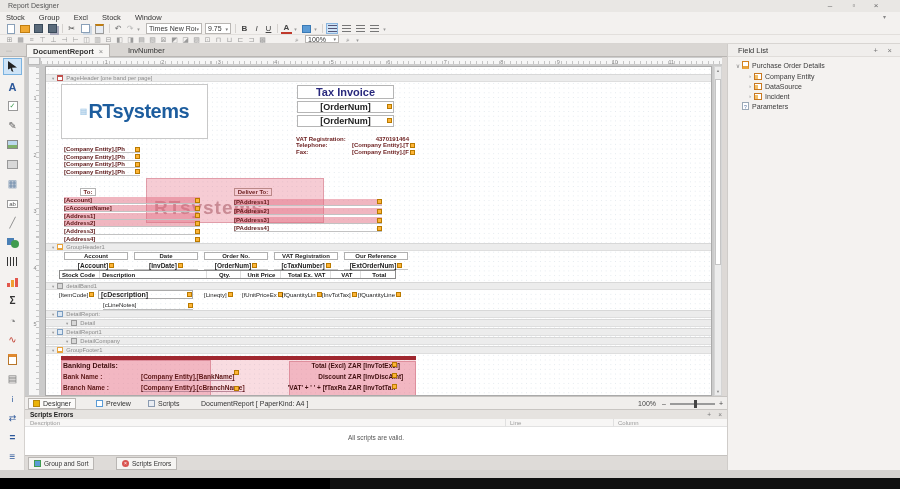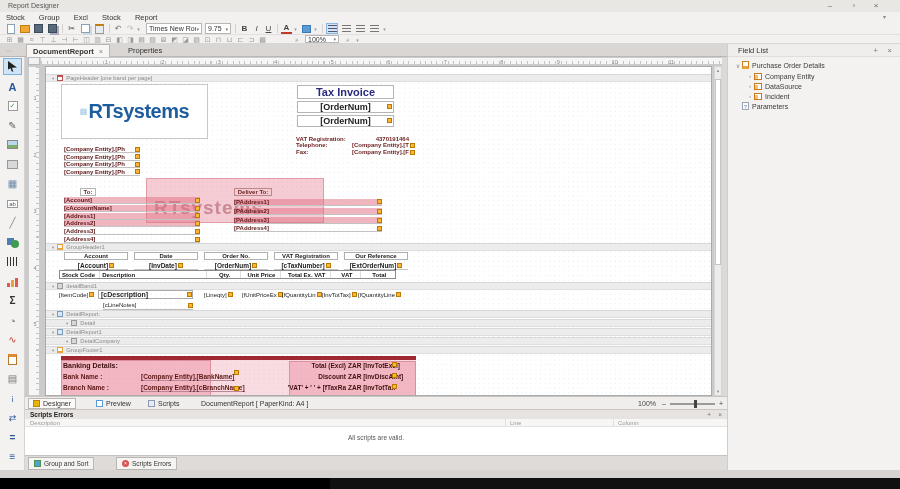--- a/index.html
+++ b/index.html
@@ -141,21 +141,21 @@
     <span class="winbtn" style="left:822px">–</span>
     <span class="winbtn" style="left:846px">▫</span>
     <span class="winbtn" style="left:868px">×</span>
   </div>
 
   <div id="menubar">
     <span>Stock</span>
     <span>Group</span>
     <span>Excl</span>
     <span>Stock</span>
-    <span>Report</span>
+    <span>Window</span>
     <span style="position:absolute;right:8px;top:0;font-size:6px;color:#888">▾</span>
   </div>
 
   <div id="toolbar1">
     <div class="tb" style="left:4px;width:13px">
         <span class="i-paper"></span>
       </div>
     <div class="tb" style="left:18px;width:13px">
         <span class="i-folder"></span>
       </div>
@@ -268,21 +268,21 @@
     <div class="tb" style="left:354px;width:7px;height:8px;font-size:5px;color:#999">▾</div>
   </div>
 
   <div id="tabbar">
     <span style="position:absolute;left:6px;top:3px;font-size:6px;color:#888">⋯</span>
     <div class="doctab active" style="left:26px">
       <span>DocumentReport</span>
       <span style="margin-left:5px;color:#888;font-weight:normal">×</span>
     </div>
     <div class="doctab" style="left:122px">
-      <span>Properties</span>
+      <span>InvNumber</span>
     </div>
   </div>
 
   <div id="toolbox">
     <div class="tool sel" style="top:1px">
         <span class="cursor"></span>
       </div>
     <div class="tool" style="top:21px;color:#2b579a;font-weight:bold;font-size:11px">
         <span>A</span>
       </div>

